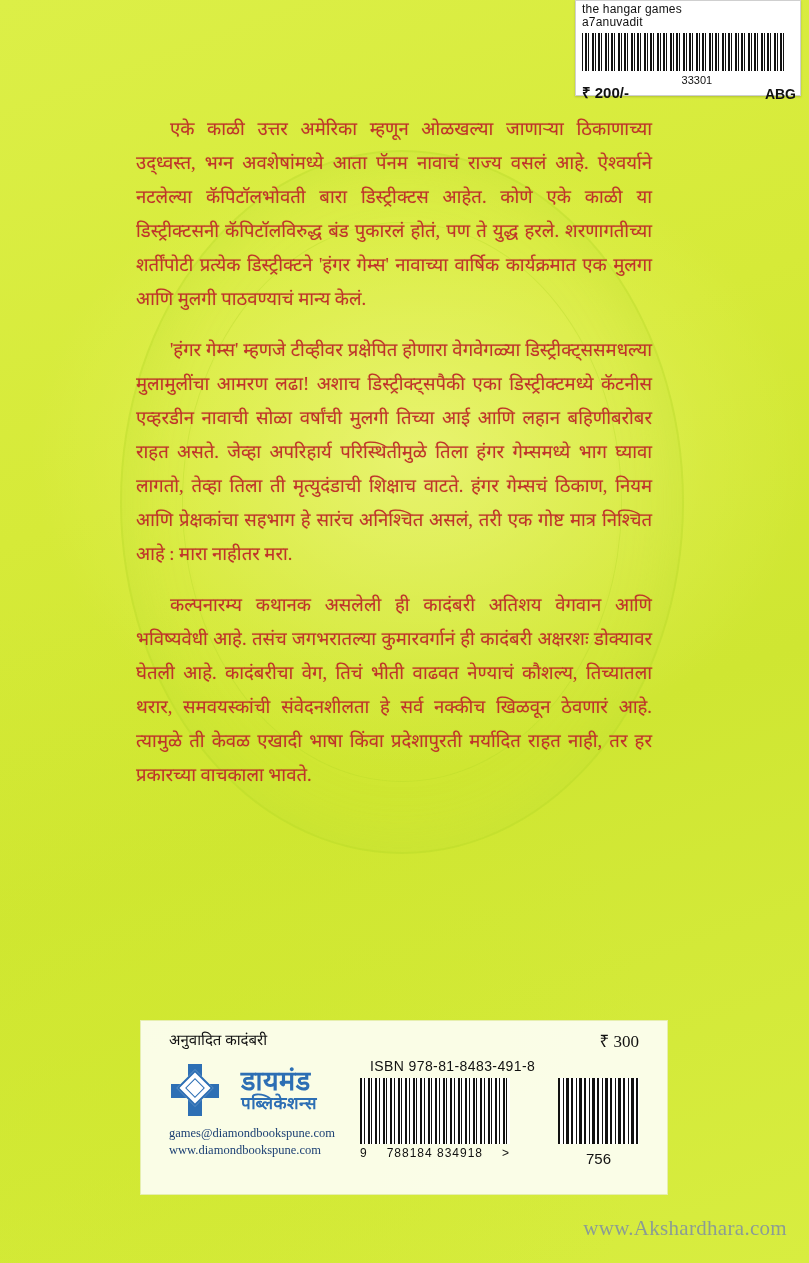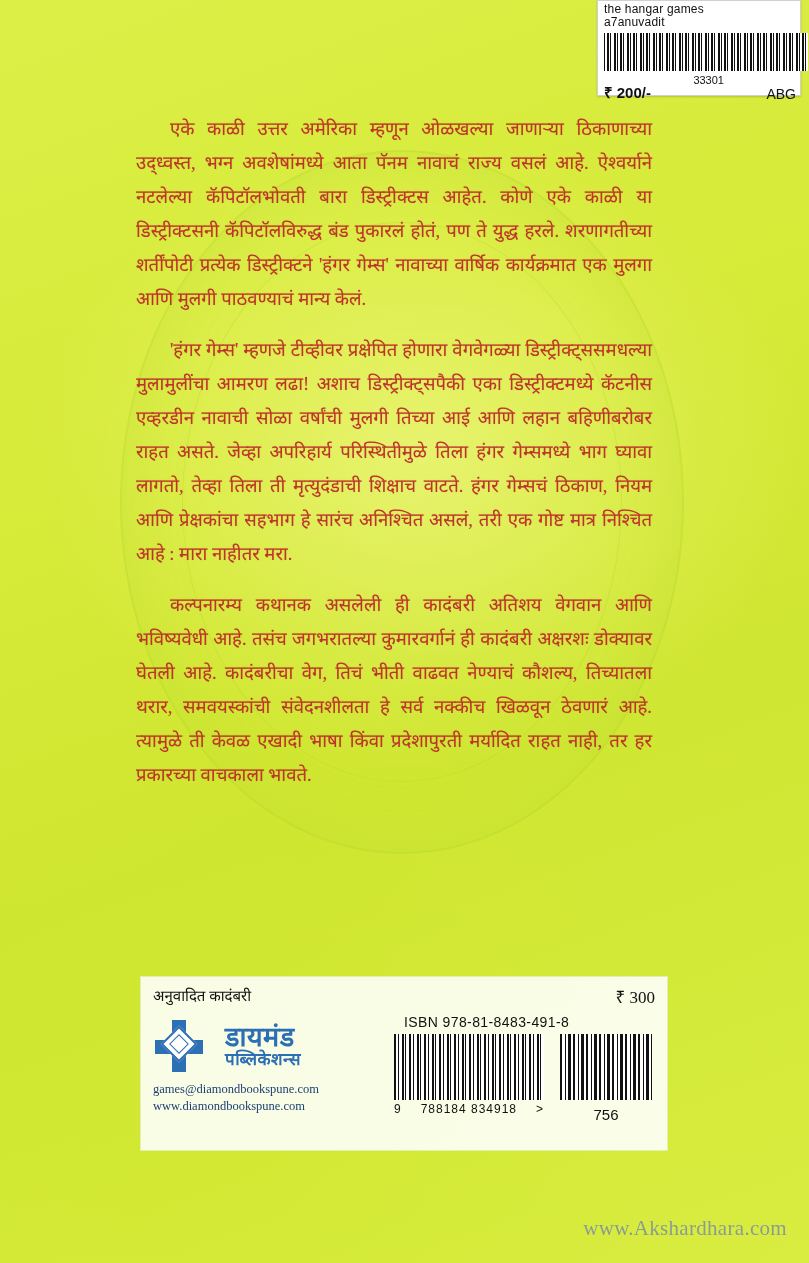--- a/index.html
+++ b/index.html
@@ -45,21 +45,21 @@
     bottom: 70px;
     border-radius: 50%;
     border: 1px solid rgba(180,215,40,0.45);
   }
 
   
   #sticker {
     position: absolute;
     right: 8px;
     top: 0px;
-    width: 204px;
+    width: 226px;
     height: 96px;
     background: #ffffff;
     border: 1px solid #cfcfcf;
     box-shadow: 0 1px 2px rgba(0,0,0,0.18);
     padding: 2px 4px 0 6px;
     box-sizing: border-box;
     font-family: "Liberation Sans", sans-serif;
   }
   #sticker .sticker-line {
     font-size: 12px;
@@ -90,21 +90,21 @@
     font-weight: bold;
     color: #111;
   }
   #sticker .code {
     font-size: 11px;
     color: #111;
     padding-bottom: 16px;
   }
   #sticker .abg {
     font-size: 14px;
-    font-weight: normal;
+    font-weight: bold;
     color: #111;
   }
 
   
   #blurb {
     position: absolute;
     left: 136px;
     top: 112px;
     width: 516px;
     color: #c0332a;
@@ -117,27 +117,27 @@
   #blurb p {
     margin: 0 0 17px 0;
     text-indent: 34px;
   }
   #blurb p:last-child { margin-bottom: 0; }
 
   
   #publisher-panel {
     position: absolute;
     left: 140px;
-    top: 976px;
+    top: 1020px;
     width: 528px;
     height: 175px;
     background: rgba(255,255,255,0.88);
     border: 1px solid #e6efae;
     box-sizing: border-box;
-    padding: 8px 12px;
+    padding: 8px 28px;
   }
   .panel-top {
     display: flex;
     justify-content: space-between;
     align-items: flex-start;
   }
   .panel-genre {
     font-family: "Liberation Serif", serif;
     font-size: 15px;
     color: #111;
@@ -249,21 +249,22 @@
   .barcode-digits {
     font-family: "Liberation Sans", sans-serif;
     font-size: 12px;
     color: #111;
     letter-spacing: 1px;
     margin-top: 2px;
     display: flex;
     justify-content: space-between;
   }
   .barcode-side {
-    width: 92px;
+    width: 81px;
+    margin-left: 32px;
   }
   .barcode-side .barcode-bars {
     height: 66px;
     background-image: repeating-linear-gradient(
       to right,
       #111 0px, #111 2px, #fff 2px, #fff 5px,
       #111 5px, #111 6px, #fff 6px, #fff 8px,
       #111 8px, #111 11px, #fff 11px, #fff 13px
     );
   }

